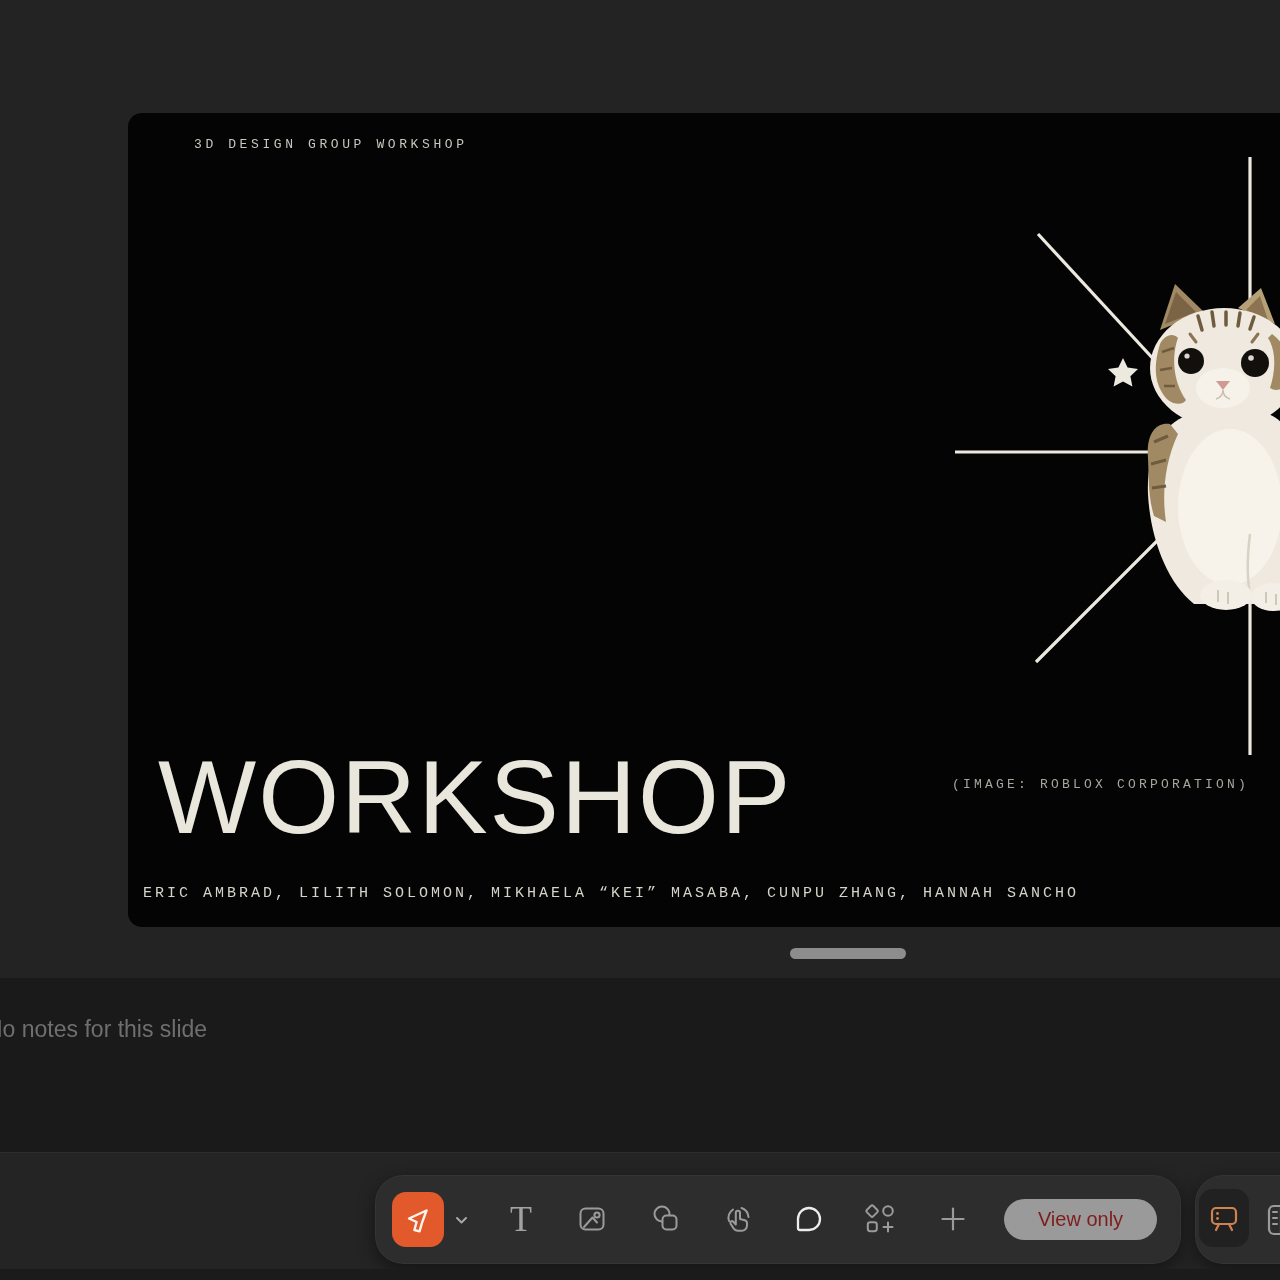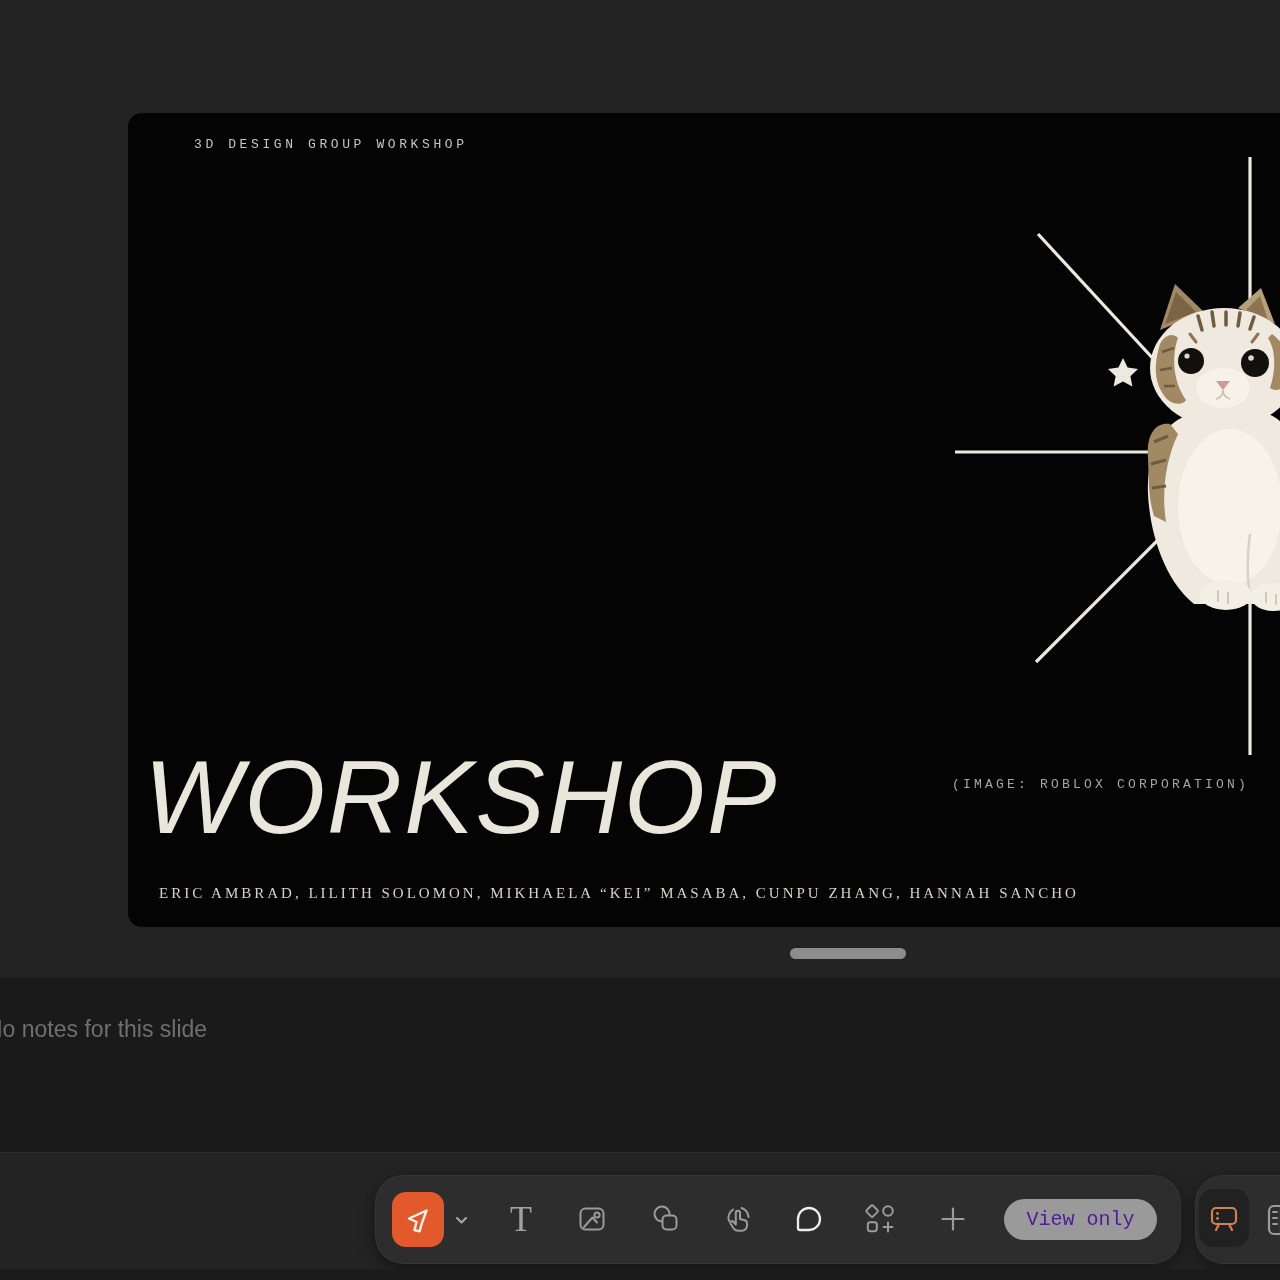--- a/index.html
+++ b/index.html
@@ -21,27 +21,27 @@
     font-size:13px; letter-spacing:3.6px; color:#c9c6bd; white-space:nowrap;margin-left:36px;
   }
   .starburst { position:absolute; left:0; top:0; z-index:1; }
   .cat-svg { position:absolute; left:1010px; top:169px; z-index:2; }
   .credit {
     position:absolute; left:824px; top:664px; z-index:3;
     font-family:"Liberation Mono", monospace;
     font-size:13px; letter-spacing:3.2px; color:#a8a59d; white-space:nowrap;
   }
   .slide-title {
-    position:absolute; left:16px; top:632px; z-index:3;
+    position:absolute; left:30px; top:632px; z-index:3;
     font-size:104px; font-weight:500; line-height:1;
-    letter-spacing:2px; color:#e9e6db; white-space:nowrap;font-style:italic;
+    letter-spacing:2px; color:#e9e6db; white-space:nowrap;
   }
   .names {
-    position:absolute; left:31px; top:772px; z-index:3;
-    font-family:Liberation Serif, serif;
+    position:absolute; left:15px; top:772px; z-index:3;
+    font-family:Liberation Mono, monospace;
     font-size:15px; letter-spacing:3px; color:#d6d3ca; white-space:nowrap;
   }
 
   
   .drag-handle {
     position:absolute; left:790px; top:948px; width:116px; height:11px;
     border-radius:6px; background:#8d8d8d;
   }
 
   
@@ -81,22 +81,22 @@
   .chevron-btn { position:absolute; left:76px; top:35px; width:20px; height:20px;
     display:flex; align-items:center; justify-content:center; }
   .t-glyph {
     font-family:"Liberation Serif", serif; font-size:36px; line-height:1;
     color:#a2a2a2; font-weight:400;
   }
   .view-only-btn {
     position:absolute; left:629px; top:24px; width:153px; height:41px;
     border-radius:21px; background:#9a9a9a; border:none;
     display:flex; align-items:center; justify-content:center;
-    font-family:Liberation Mono, monospace;
-    font-size:20px; color:#4c1d95;
+    font-family:Liberation Sans, sans-serif;
+    font-size:20px; color:#7f1d1d;
   }
   .mode-tile {
     position:absolute; left:4px; top:14px; width:50px; height:58px;
     border-radius:14px; background:#212121;
     display:flex; align-items:center; justify-content:center;
   }
   .grid-btn {
     position:absolute; left:70px; top:27px; width:40px; height:36px;
     display:flex; align-items:center; justify-content:center;
   }

